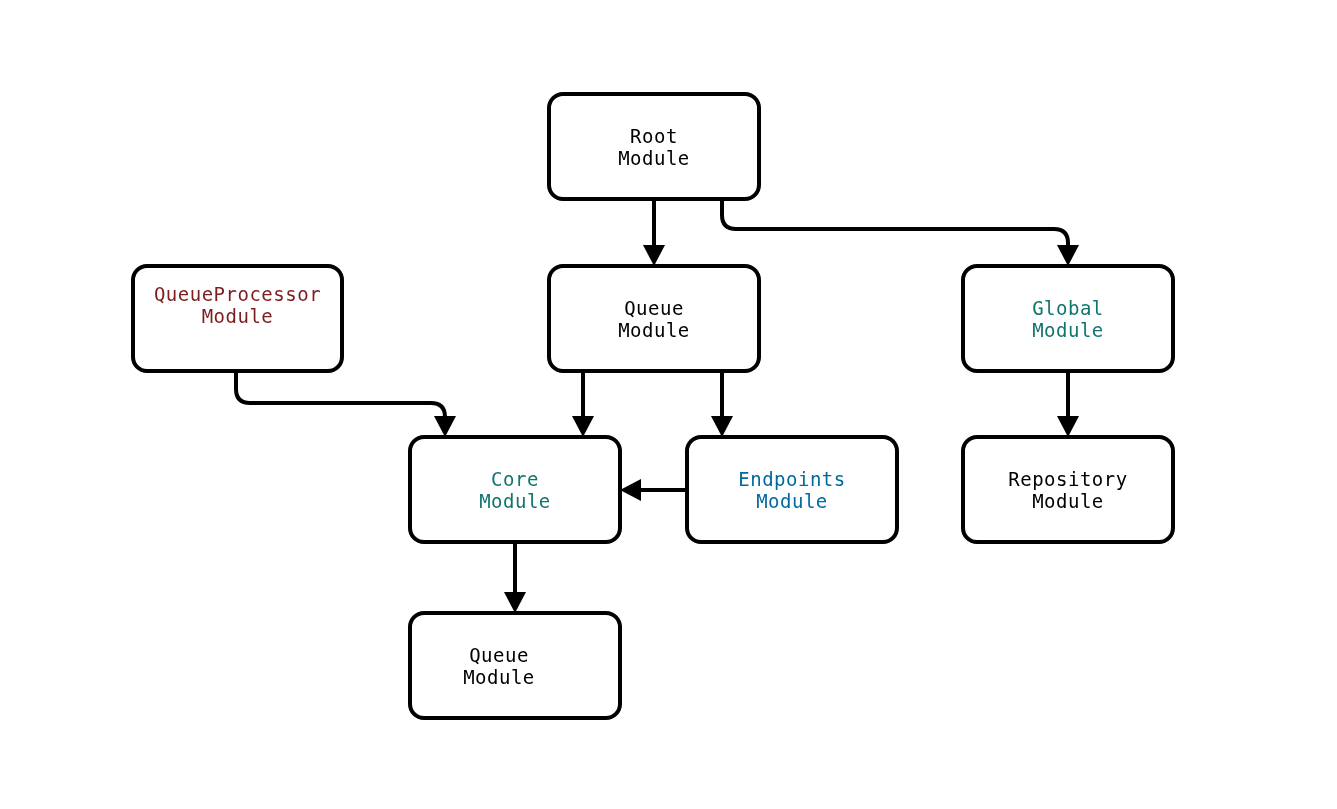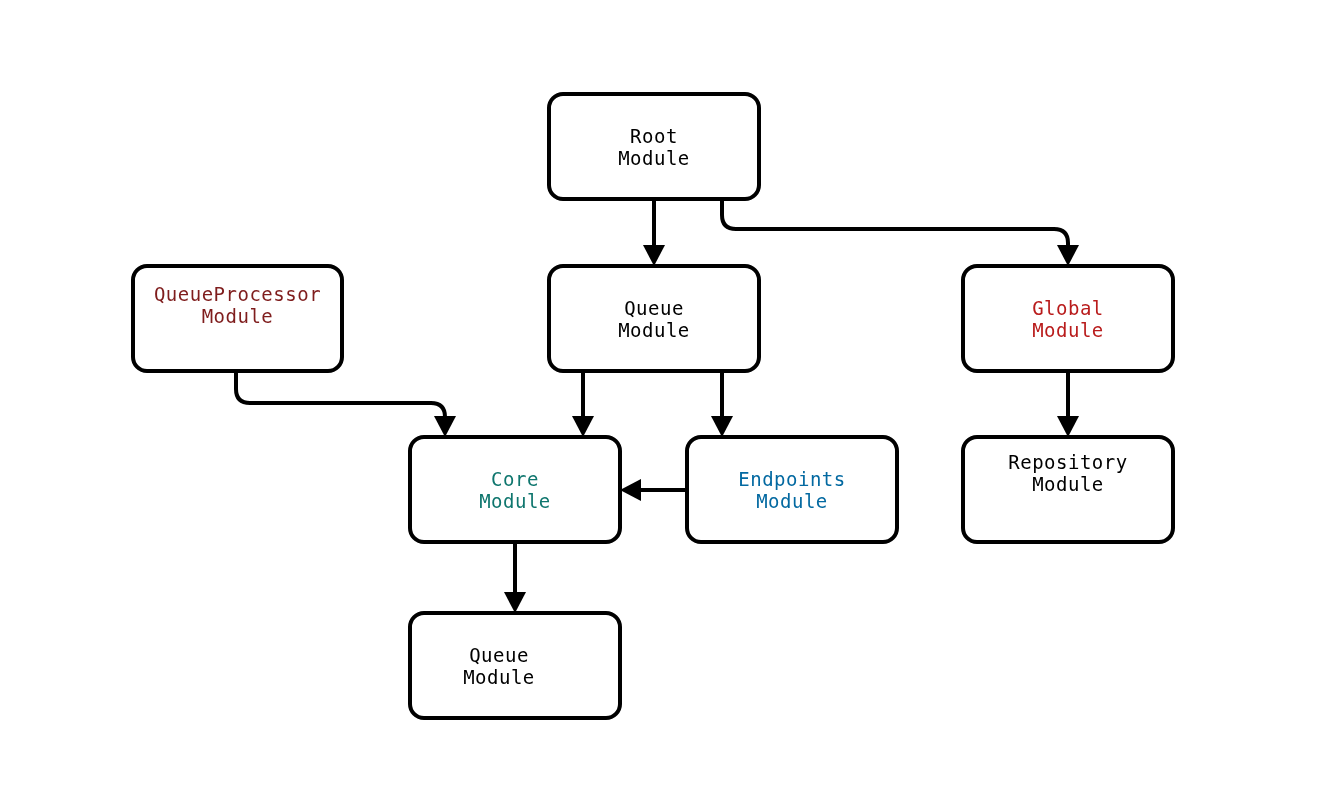--- a/index.html
+++ b/index.html
@@ -101,18 +101,18 @@
       <rect class="node-box" x="549" y="266" width="210" height="105" rx="14" ry="14" fill="#ffffff" stroke="#000000" stroke-width="4"></rect>
       <rect class="node-box" x="963" y="266" width="210" height="105" rx="14" ry="14" fill="#ffffff" stroke="#000000" stroke-width="4"></rect>
       <rect class="node-box" x="410" y="437" width="210" height="105" rx="14" ry="14" fill="#ffffff" stroke="#000000" stroke-width="4"></rect>
       <rect class="node-box" x="687" y="437" width="210" height="105" rx="14" ry="14" fill="#ffffff" stroke="#000000" stroke-width="4"></rect>
       <rect class="node-box" x="963" y="437" width="210" height="105" rx="14" ry="14" fill="#ffffff" stroke="#000000" stroke-width="4"></rect>
       <rect class="node-box" x="410" y="613" width="210" height="105" rx="14" ry="14" fill="#ffffff" stroke="#000000" stroke-width="4"></rect>
     </svg>
 <div class="node-label" style="left: 549px; top: 94px; width: 210px; height: 105px; color: rgb(0, 0, 0);"><span class="node-label-line">Root</span><span class="node-label-line">Module</span></div>
     <div class="node-label" style="left: 133px; top: 252px; width: 209px; height: 105px; color: #7f1d1d;"><span class="node-label-line">QueueProcessor</span><span class="node-label-line">Module</span></div>
     <div class="node-label" style="left: 549px; top: 266px; width: 210px; height: 105px; color: rgb(0, 0, 0);"><span class="node-label-line">Queue</span><span class="node-label-line">Module</span></div>
-    <div class="node-label" style="left: 963px; top: 266px; width: 210px; height: 105px; color: #b91c1c;"><span class="node-label-line">Global</span><span class="node-label-line">Module</span></div>
+    <div class="node-label" style="left: 963px; top: 266px; width: 210px; height: 105px; color: #0f766e;"><span class="node-label-line">Global</span><span class="node-label-line">Module</span></div>
     <div class="node-label" style="left: 410px; top: 437px; width: 210px; height: 105px; color: #0f766e;"><span class="node-label-line">Core</span><span class="node-label-line">Module</span></div>
     <div class="node-label" style="left: 687px; top: 437px; width: 210px; height: 105px; color: #0369a1;"><span class="node-label-line">Endpoints</span><span class="node-label-line">Module</span></div>
-    <div class="node-label" style="left: 963px; top: 420px; width: 210px; height: 105px; color: rgb(0, 0, 0);"><span class="node-label-line">Repository</span><span class="node-label-line">Module</span></div>
+    <div class="node-label" style="left: 963px; top: 437px; width: 210px; height: 105px; color: rgb(0, 0, 0);"><span class="node-label-line">Repository</span><span class="node-label-line">Module</span></div>
     <div class="node-label" style="left: 394px; top: 613px; width: 210px; height: 105px; color: rgb(0, 0, 0);"><span class="node-label-line">Queue</span><span class="node-label-line">Module</span></div>
   </div>
 
 </body></html>

